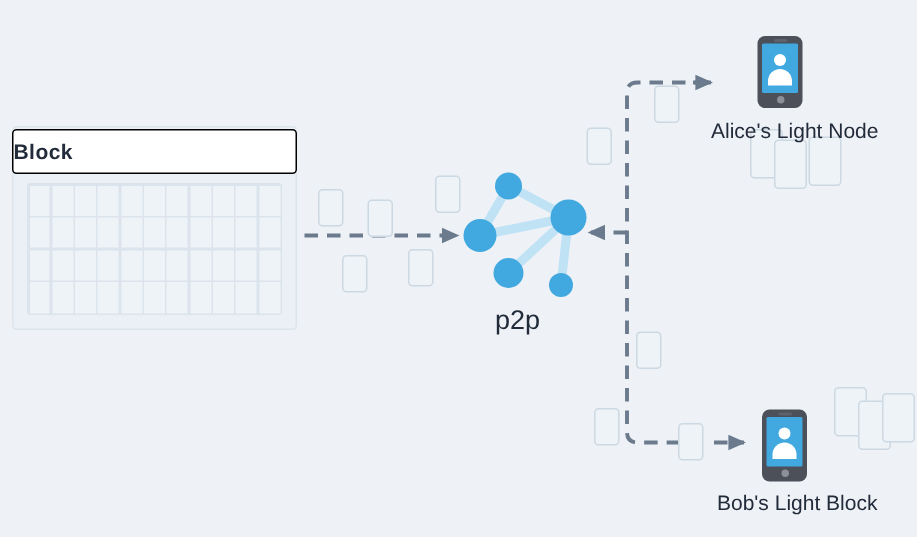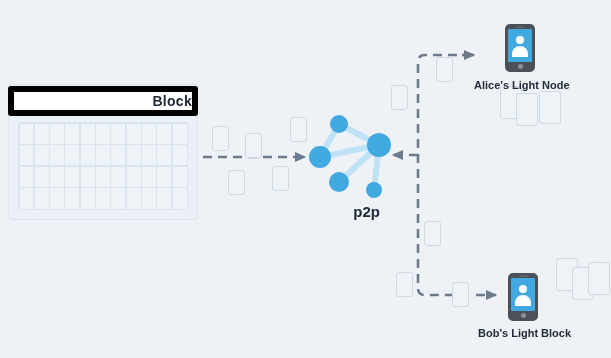--- a/index.html
+++ b/index.html
@@ -40,26 +40,26 @@
     border-radius: 3px;
     box-sizing: border-box;
   }
   .block-header {
     position: absolute;
     left: 8px;
     top: 86px;
     width: 190px;
     height: 30px;
     background: #ffffff;
-    border: 6px solid #000000;
+    border: 1px solid #000000;
     border-radius: 3px;
     box-sizing: border-box;
     display: flex;
     align-items: center;
-    justify-content: flex-end;
+    justify-content: flex-start;
   }
   .block-header-label {
     font-size: 14px;
     font-weight: bold;
     color: #222b3a;
     letter-spacing: 0.3px;
   }
   .block-grid {
     position: absolute;
     left: 18px;
@@ -73,34 +73,34 @@
     padding: 1.5px;
     border-radius: 2px;
   }
   .block-cell {
     background: #eef3f7;
   }
 
   
   .node-label {
     position: absolute;
-    font-size: 11px;
-    font-weight: bold;
+    font-size: 14px;
+    font-weight: normal;
     color: #222b3a;
     white-space: nowrap;
     text-align: right;
   }
   .p2p-label {
     position: absolute;
     left: 310px;
     top: 203px;
     width: 70px;
-    text-align: right;
-    font-size: 15px;
-    font-weight: bold;
+    text-align: center;
+    font-size: 18px;
+    font-weight: normal;
     color: #222b3a;
   }
 
   
   .phone {
     position: absolute;
     width: 30px;
     height: 48px;
     background: #4b5059;
     border-radius: 5px;

